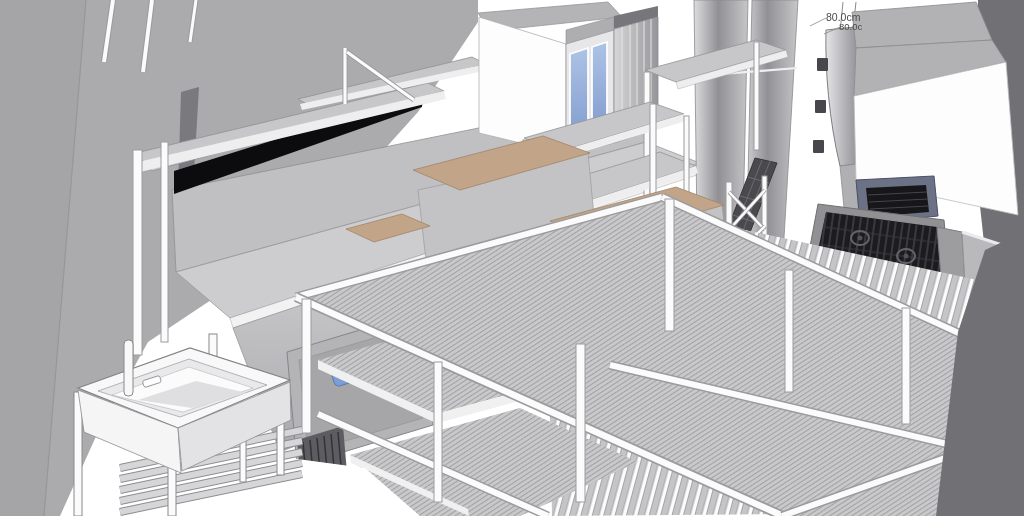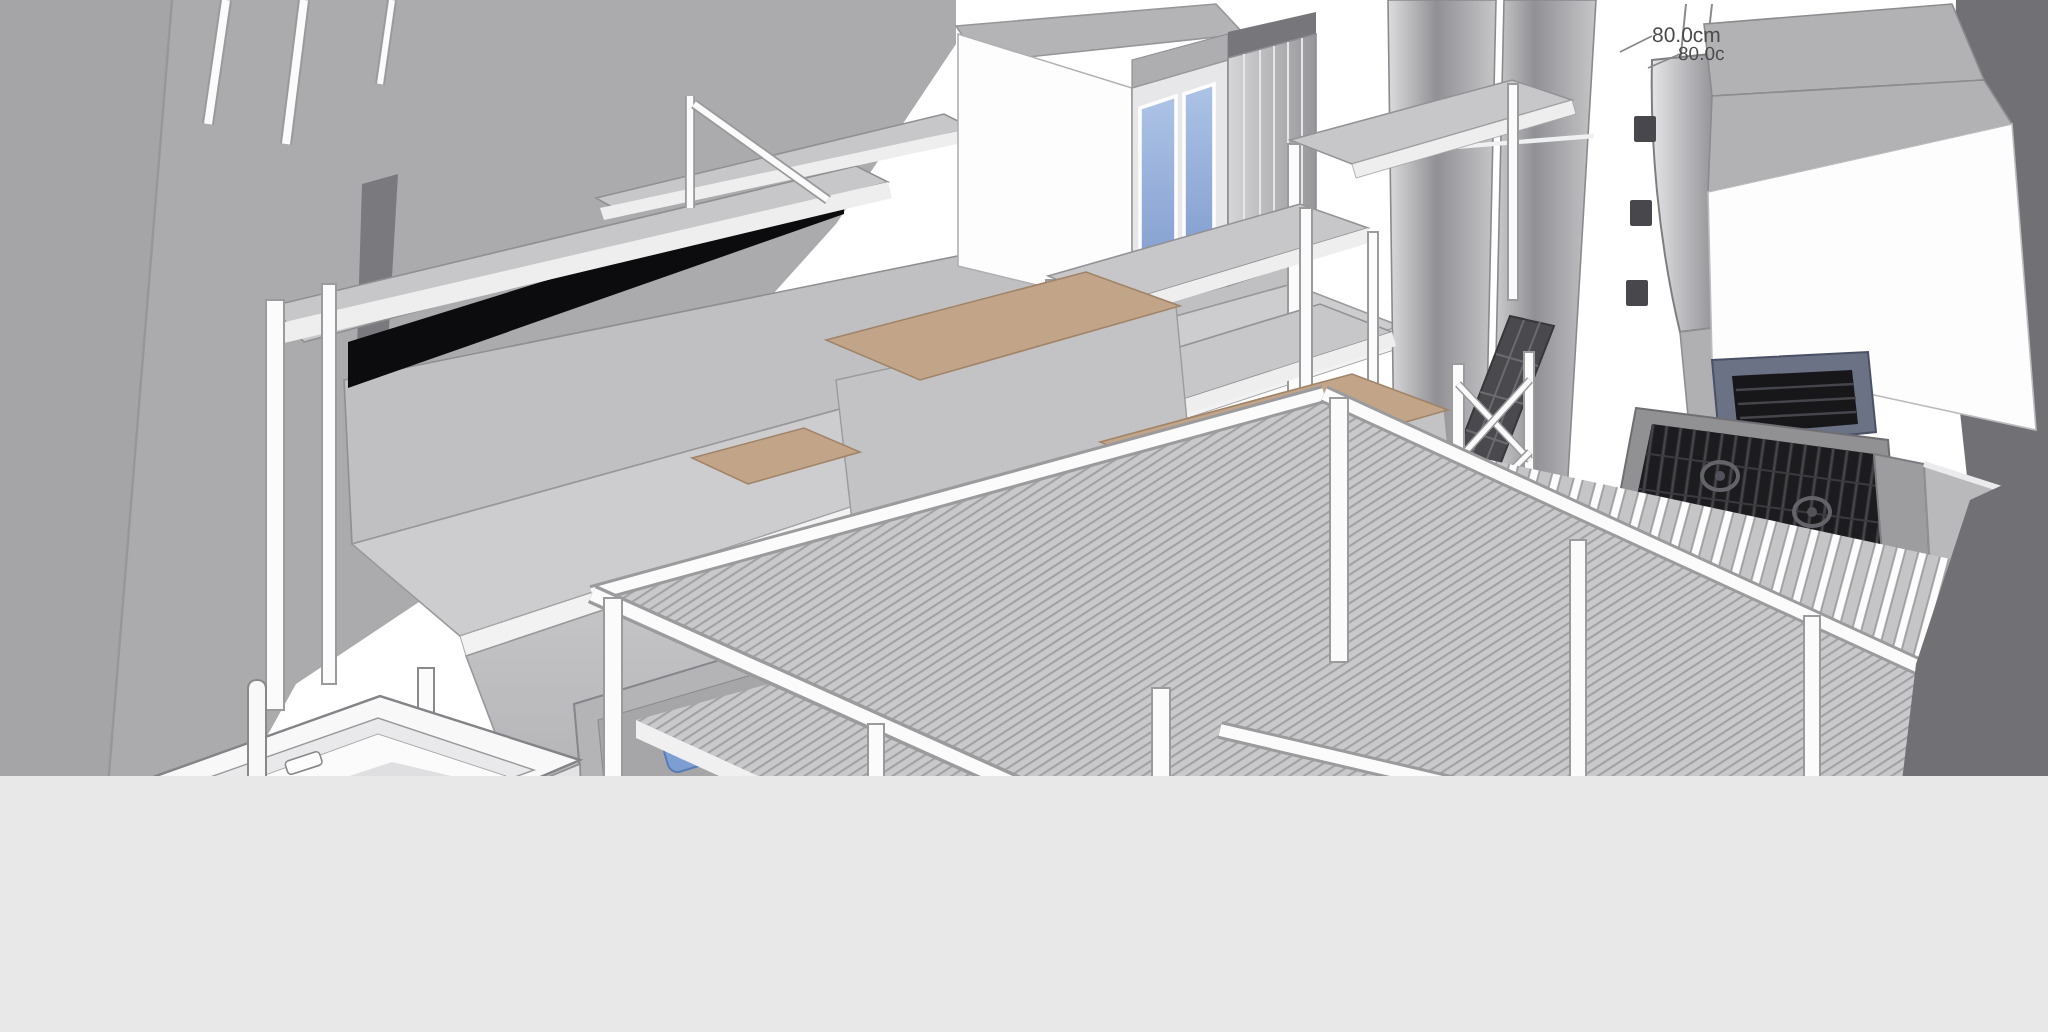--- a/index.html
+++ b/index.html
@@ -1,16 +1,16 @@
 <!DOCTYPE html>
 <html><head>
 <meta charset="utf-8">
 <style>
   html,body{margin:0;padding:0;background:#e8e8e8;}
-  .stage{position:relative;width:1024px;height:388px;background:#ffffff;overflow:hidden;
+  .stage{position:relative;width:1024px;height:516px;background:#ffffff;overflow:hidden;
          font-family:"Liberation Sans",sans-serif;}
   svg{display:block;}
   .dim-label{font-family:"Liberation Sans",sans-serif;fill:#4b4b4b;}
 </style>
 </head>
 <body>
 
 <div class="stage">
 <svg width="1024" height="516" viewBox="0 0 1024 516">
   <defs>

